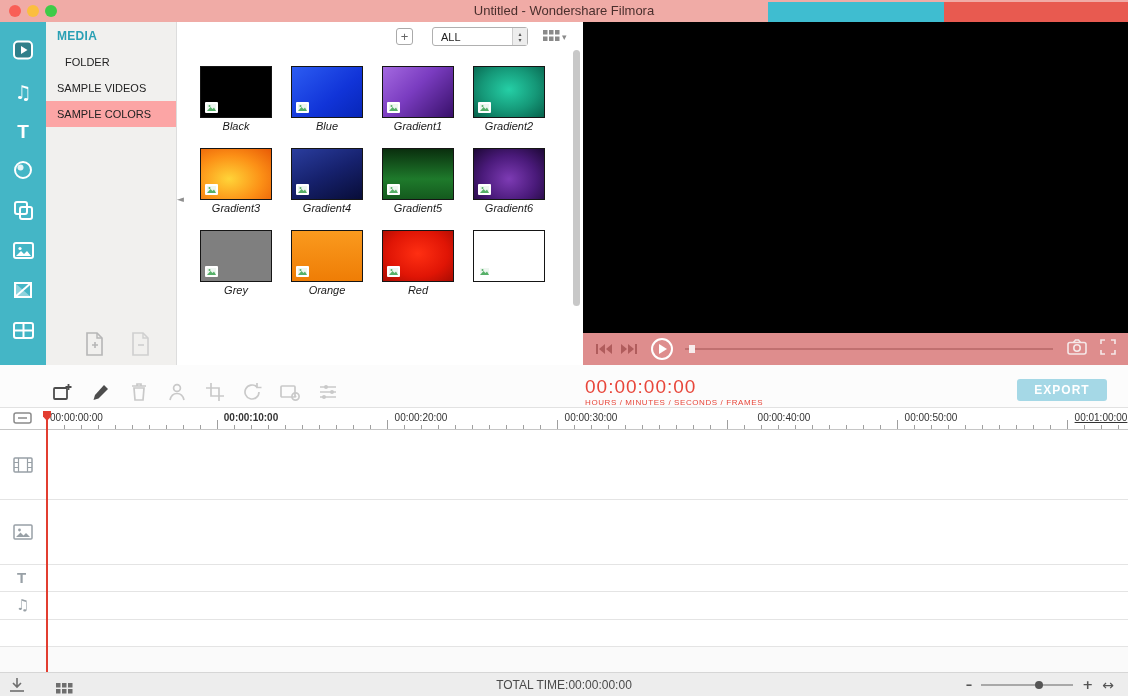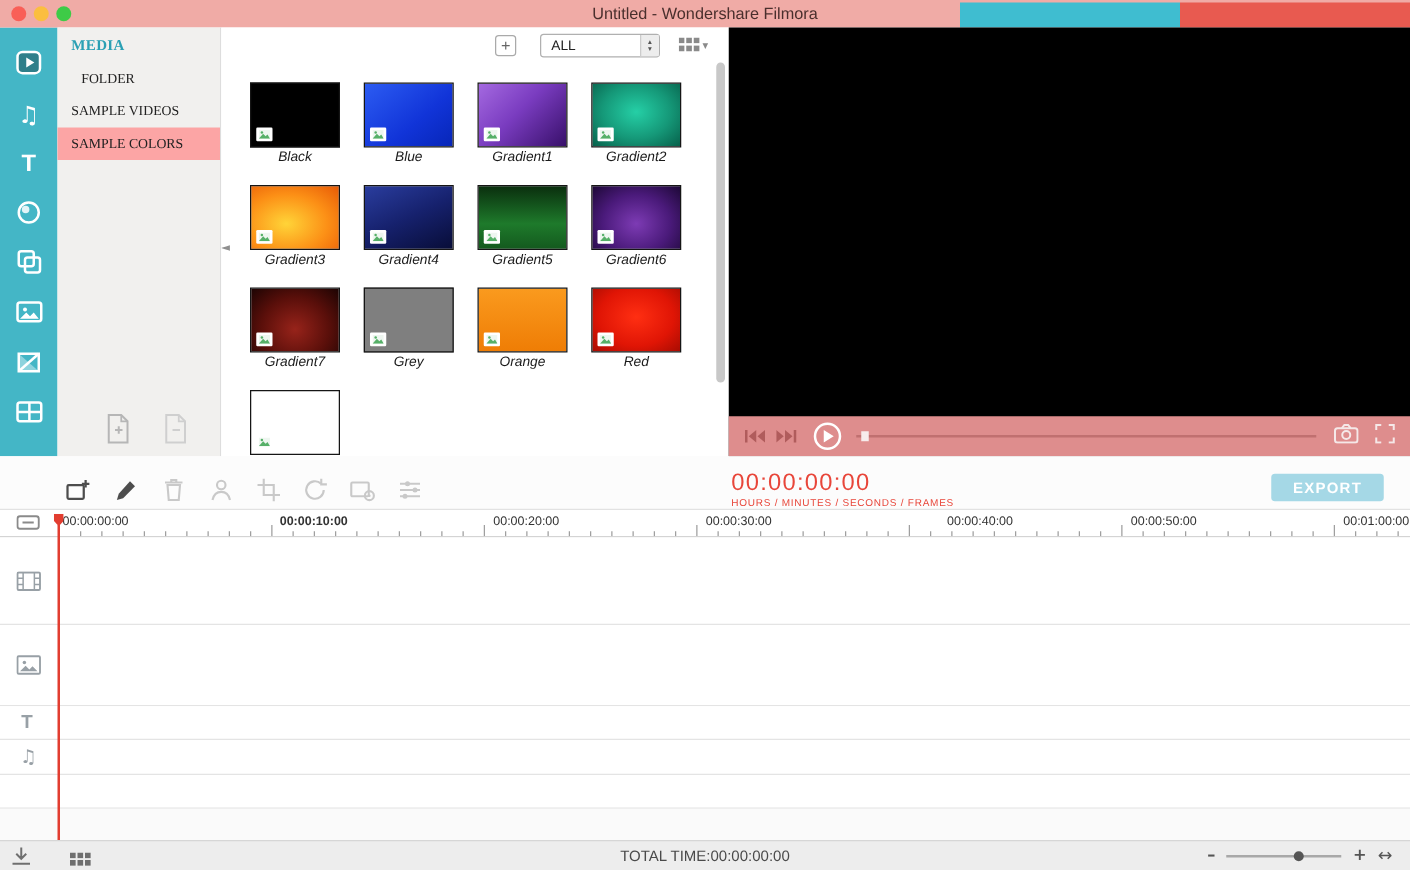--- a/index.html
+++ b/index.html
@@ -19,21 +19,21 @@
   .strip-teal { left:768px; width:176px; background:#3fbdd0; }
   .strip-red { left:944px; width:184px; background:#e85a50; }
 
   
   .main { height:343px; display:flex; flex:0 0 343px; }
 
   .sidebar { width:46px; background:#44b6c6; padding-top:10px; display:flex; flex-direction:column; align-items:center; }
   .side-item { width:46px; height:40px; display:flex; align-items:center; justify-content:center; color:#fff; }
   .side-glyph { color:#fff; font-size:19px; font-weight:bold; }
 
-  .media-panel { width:131px; background:#f1f0ee; border-right:1px solid #ddd; position:relative; font-size:11px;font-family:Liberation Serif, serif; }
+  .media-panel { width:131px; background:#f1f0ee; border-right:1px solid #ddd; position:relative; font-size:11px; }
   .panel-title { color:#2aa0b4; font-weight:bold; font-size:12px; padding:7px 0 6px 11px; letter-spacing:.3px; }
   .panel-item { height:26px; line-height:26px; padding-left:11px; color:#222; cursor:default; }
   .panel-item.indent { padding-left:19px; }
   .panel-item.selected { background:#fca5a5; }
   .panel-imports { position:absolute; bottom:6px; left:38px; display:flex; gap:24px; }
 
   
   .library { width:406px; background:#fff; position:relative; overflow:hidden; }
   .add-btn { position:absolute; left:219px; top:6px; width:17px; height:17px; border:1px solid #aaa; border-radius:3px; color:#666;
              font-size:13px; line-height:15px; text-align:center; background:#fff; }
@@ -314,32 +314,20 @@
             <div class="tile" style="background: radial-gradient(at 50% 60%, rgb(125, 59, 180) 0%, rgb(74, 26, 122) 55%, rgb(29, 8, 54) 100%);">
               <span class="badge">
                 <svg width="9" height="7" viewBox="0 0 9 7">
                   <rect width="9" height="7" fill="#eef6f0"></rect>
                   <circle cx="2.5" cy="2" r="1" fill="#56b068"></circle>
                   <path d="M0 7l3.5-4 2 2L7 3.5 9 7z" fill="#56b068"></path>
                 </svg>
               </span>
             </div>
             <div class="tile-label">Gradient6</div>
-          </div>
-          <div class="cell">
-            <div class="tile" style="background: radial-gradient(at 50% 65%, rgb(151, 35, 26) 0%, rgb(90, 15, 10) 55%, rgb(28, 4, 3) 100%);">
-              <span class="badge">
-                <svg width="9" height="7" viewBox="0 0 9 7">
-                  <rect width="9" height="7" fill="#eef6f0"></rect>
-                  <circle cx="2.5" cy="2" r="1" fill="#56b068"></circle>
-                  <path d="M0 7l3.5-4 2 2L7 3.5 9 7z" fill="#56b068"></path>
-                </svg>
-              </span>
-            </div>
-            <div class="tile-label">Gradient7</div>
           </div>
           <div class="cell">
             <div class="tile" style="background: rgb(127, 127, 127);">
               <span class="badge">
                 <svg width="9" height="7" viewBox="0 0 9 7">
                   <rect width="9" height="7" fill="#eef6f0"></rect>
                   <circle cx="2.5" cy="2" r="1" fill="#56b068"></circle>
                   <path d="M0 7l3.5-4 2 2L7 3.5 9 7z" fill="#56b068"></path>
                 </svg>
               </span>
@@ -496,21 +484,21 @@
             <rect x="1" y="1" width="17" height="10" rx="2" fill="none" stroke="#8a8a8a" stroke-width="1.5"></rect>
             <path d="M5 6h9" stroke="#8a8a8a" stroke-width="1.5"></path>
           </svg>
       </span>
     <span class="ruler-label" style="left: 50px;">00:00:00:00</span>
         <span class="ruler-label" style="left: 251px; transform: translateX(-50%); font-weight: bold;">00:00:10:00</span>
         <span class="ruler-label" style="left: 421px; transform: translateX(-50%);">00:00:20:00</span>
         <span class="ruler-label" style="left: 591px; transform: translateX(-50%);">00:00:30:00</span>
         <span class="ruler-label" style="left: 784px; transform: translateX(-50%);">00:00:40:00</span>
         <span class="ruler-label" style="left: 931px; transform: translateX(-50%);">00:00:50:00</span>
-        <span class="ruler-label" style="left: 1101px; transform: translateX(-50%);">00:01:00:00</span>
+        <span class="ruler-label" style="left: 1101px; transform: translateX(-50%); text-decoration: underline;">00:01:00:00</span>
         <span class="tick" style="left: 47px; height: 9px;"></span>
         <span class="tick" style="left: 64px; height: 4px;"></span>
         <span class="tick" style="left: 81px; height: 4px;"></span>
         <span class="tick" style="left: 98px; height: 4px;"></span>
         <span class="tick" style="left: 115px; height: 4px;"></span>
         <span class="tick" style="left: 132px; height: 4px;"></span>
         <span class="tick" style="left: 149px; height: 4px;"></span>
         <span class="tick" style="left: 166px; height: 4px;"></span>
         <span class="tick" style="left: 183px; height: 4px;"></span>
         <span class="tick" style="left: 200px; height: 4px;"></span>

